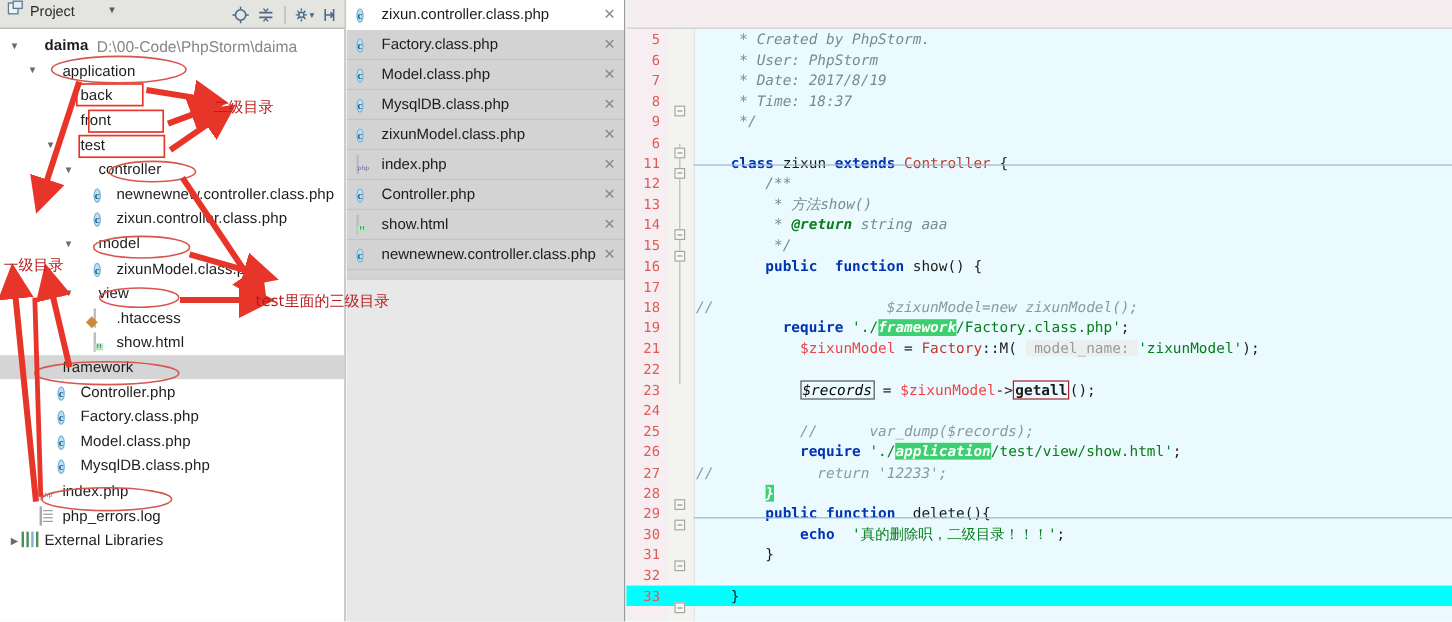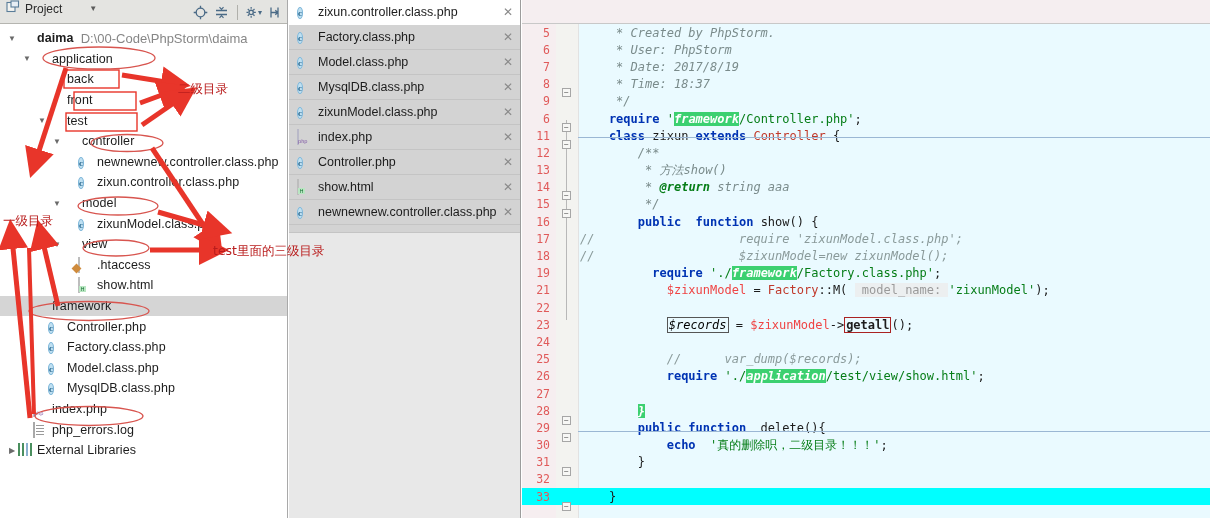--- a/index.html
+++ b/index.html
@@ -362,37 +362,37 @@
       <div class="gut-bg"></div>
       <div class="fold-bg"></div>
       <div class="codepane-bg"></div>
       <div class="ed-vline"></div>
       <div class="lines" id="lines">
           <div class="eline"><span class="gutter">5</span><span class="fold"></span><span class="code"><span class="c-doc">     * Created by PhpStorm.</span></span></div>
           <div class="eline"><span class="gutter">6</span><span class="fold"></span><span class="code"><span class="c-doc">     * User: PhpStorm</span></span></div>
           <div class="eline"><span class="gutter">7</span><span class="fold"></span><span class="code"><span class="c-doc">     * Date: 2017/8/19</span></span></div>
           <div class="eline"><span class="gutter">8</span><span class="fold"></span><span class="code"><span class="c-doc">     * Time: 18:37</span></span></div>
           <div class="eline"><span class="gutter">9</span><span class="fold"></span><span class="code"><span class="c-doc">     */</span></span></div>
-          <div class="eline"><span class="gutter">6</span><span class="fold"></span><span class="code"><span class="c-kw">    require </span><span class="c-str">'</span><span class="hl-green">framework</span><span class="c-str">/Controller.php'</span><span class="c-plain">;</span></span></div>
+          <div class="eline"><span class="gutter">6</span><span class="fold"></span></div>
           <div class="eline"><span class="gutter">11</span><span class="fold"></span><span class="code"><span class="c-kw">    class </span><span class="c-plain">zixun </span><span class="c-kw">extends </span><span class="c-cls">Controller</span><span class="c-plain"> {</span></span></div>
           <div class="eline"><span class="gutter">12</span><span class="fold"></span><span class="code"><span class="c-doc">        /**</span></span></div>
           <div class="eline"><span class="gutter">13</span><span class="fold"></span><span class="code"><span class="c-doc">         * 方法show()</span></span></div>
           <div class="eline"><span class="gutter">14</span><span class="fold"></span><span class="code"><span class="c-doc">         * </span><span class="c-tag">@return</span><span class="c-doc"> string aaa</span></span></div>
           <div class="eline"><span class="gutter">15</span><span class="fold"></span><span class="code"><span class="c-doc">         */</span></span></div>
           <div class="eline"><span class="gutter">16</span><span class="fold"></span><span class="code"><span class="c-kw">        public  function </span><span class="c-plain">show</span><span class="c-plain">() {</span></span></div>
-          <div class="eline"><span class="gutter">17</span><span class="fold"></span><span class="code"><span class="c-com">//                    require 'zixunModel.class.php';</span></span></div>
+          <div class="eline"><span class="gutter">17</span><span class="fold"></span></div>
           <div class="eline"><span class="gutter">18</span><span class="fold"></span><span class="code"><span class="c-com">//                    $zixunModel=new zixunModel();</span></span></div>
           <div class="eline"><span class="gutter">19</span><span class="fold"></span><span class="code"><span class="c-kw">          require </span><span class="c-str">'./</span><span class="hl-green">framework</span><span class="c-str">/Factory.class.php'</span><span class="c-plain">;</span></span></div>
           <div class="eline"><span class="gutter">21</span><span class="fold"></span><span class="code"><span class="c-var">            $zixunModel </span><span class="c-plain">= </span><span class="c-cls">Factory</span><span class="c-plain">::</span><span class="c-plain">M</span><span class="c-plain">( </span><span class="hl-param"> model_name: </span><span class="c-str">'zixunModel'</span><span class="c-plain">);</span></span></div>
           <div class="eline"><span class="gutter">22</span><span class="fold"></span><span class="code"></span></div>
           <div class="eline"><span class="gutter">23</span><span class="fold"></span><span class="code"><span class="c-plain">            </span><span class="box-out">$records</span><span class="c-plain"> = </span><span class="c-var">$zixunModel</span><span class="c-plain">-&gt;</span><span class="box-red">getall</span><span class="c-plain">();</span></span></div>
           <div class="eline"><span class="gutter">24</span><span class="fold"></span><span class="code"></span></div>
           <div class="eline"><span class="gutter">25</span><span class="fold"></span><span class="code"><span class="c-com">            //      var_dump($records);</span></span></div>
           <div class="eline"><span class="gutter">26</span><span class="fold"></span><span class="code"><span class="c-kw">            require </span><span class="c-str">'./</span><span class="hl-green">application</span><span class="c-str">/test/view/show.html'</span><span class="c-plain">;</span></span></div>
-          <div class="eline"><span class="gutter">27</span><span class="fold"></span></div>
+          <div class="eline"><span class="gutter">27</span><span class="fold"></span><span class="code"><span class="c-com">//            return '12233';</span></span></div>
           <div class="eline"><span class="gutter">28</span><span class="fold"></span><span class="code"><span class="c-plain">        </span><span class="hl-green">}</span></span></div>
           <div class="eline"><span class="gutter">29</span><span class="fold"></span><span class="code"><span class="c-kw">        public function </span><span class="c-plain"> delete</span><span class="c-plain">(){</span></span></div>
           <div class="eline"><span class="gutter">30</span><span class="fold"></span><span class="code"><span class="c-kw">            echo  </span><span class="c-str">'真的删除呮，二级目录！！！'</span><span class="c-plain">;</span></span></div>
           <div class="eline"><span class="gutter">31</span><span class="fold"></span><span class="code"><span class="c-plain">        }</span></span></div>
           <div class="eline"><span class="gutter">32</span><span class="fold"></span><span class="code"></span></div>
           <div class="eline hl"><span class="gutter">33</span><span class="fold"></span><span class="code"><span class="c-plain">    }</span></span></div>
         </div>
 
       <div class="fold-line" style="top:96px;height:200px;"></div>
       <div class="fold-marker" style="top:64px;">−</div>

